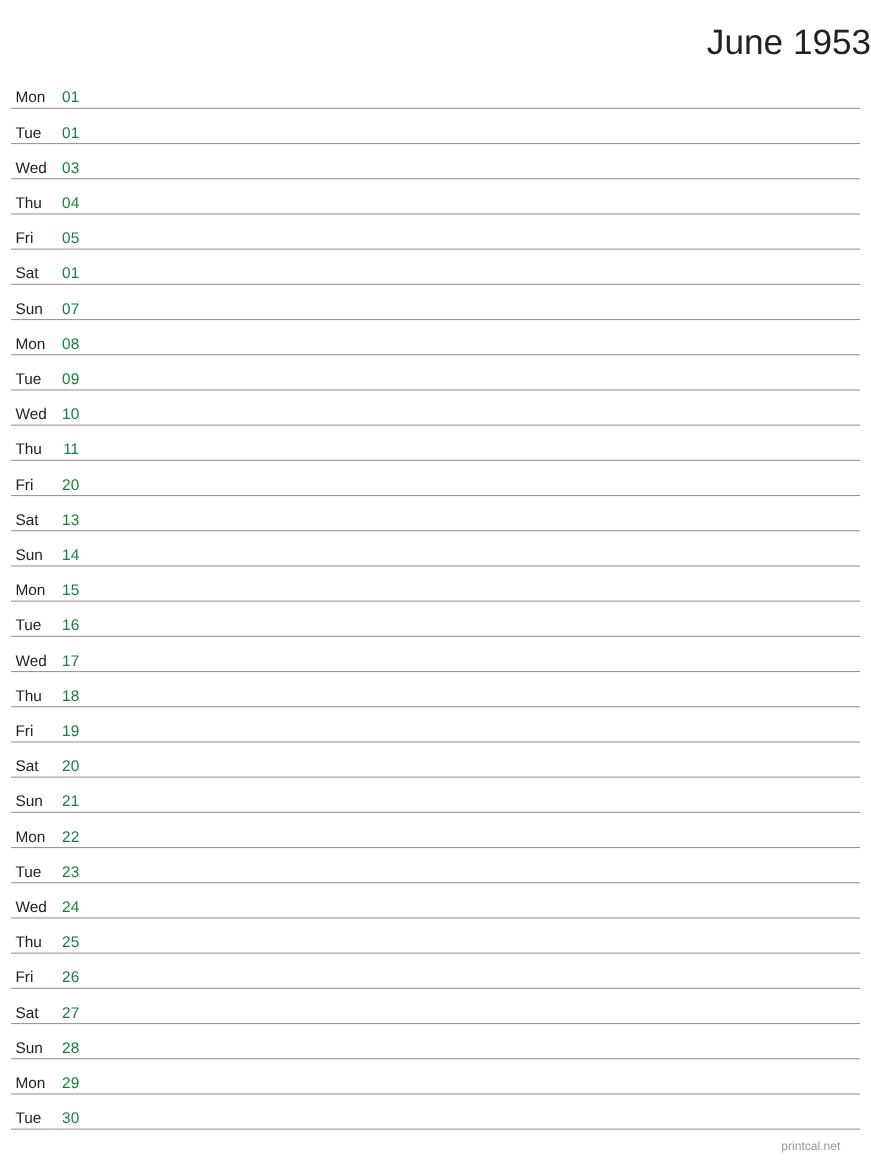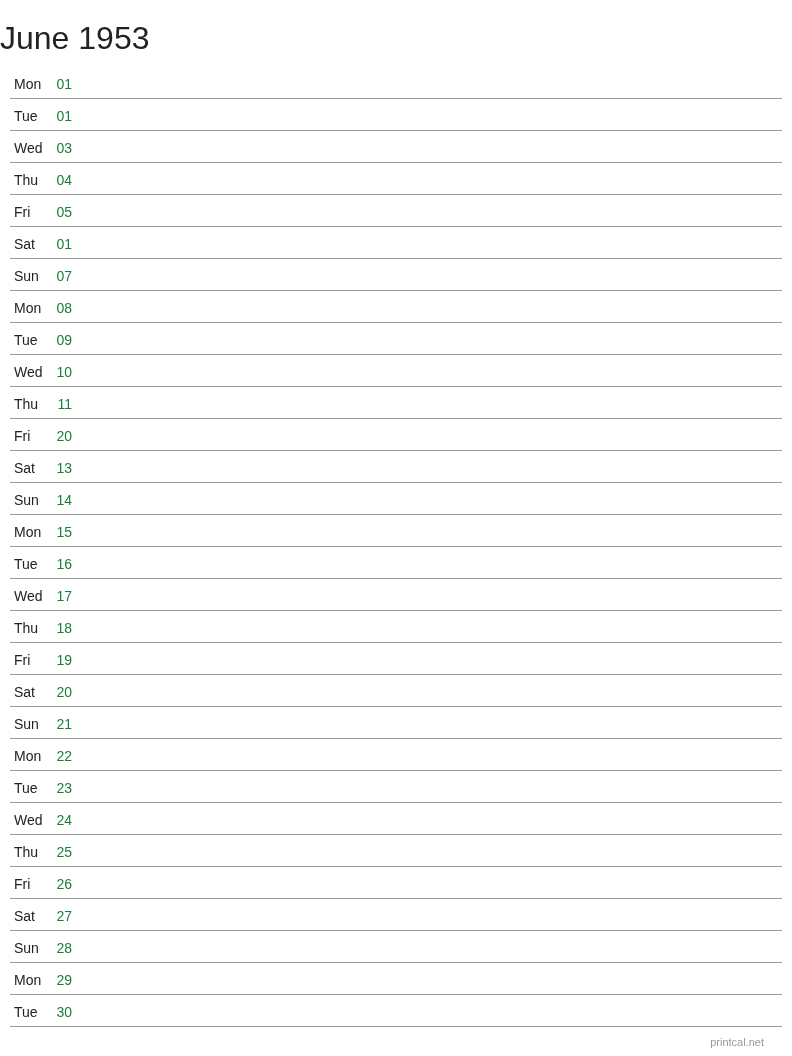--- a/index.html
+++ b/index.html
@@ -10,34 +10,34 @@
 
     body {
       width: 792px;
       min-height: 1056px;
       background: #fff;
       font-family: Arial, sans-serif;
       position: relative;
     }
 
     .page-title {
-      text-align: left;
+      text-align: right;
       font-size: 32px;
       font-weight: normal;
       padding: 20px 0 10px 0;
       color: #222;
     }
 
     .calendar-container {
       padding: 0 10px;
     }
 
     .calendar-row {
       display: flex;
-      align-items: center;
+      align-items: flex-end;
       border-bottom: 1px solid #999;
       padding: 4px 0 2px 0;
       min-height: 32px;
     }
 
     .day-name {
       width: 40px;
       font-size: 14px;
       color: #222;
       flex-shrink: 0;

